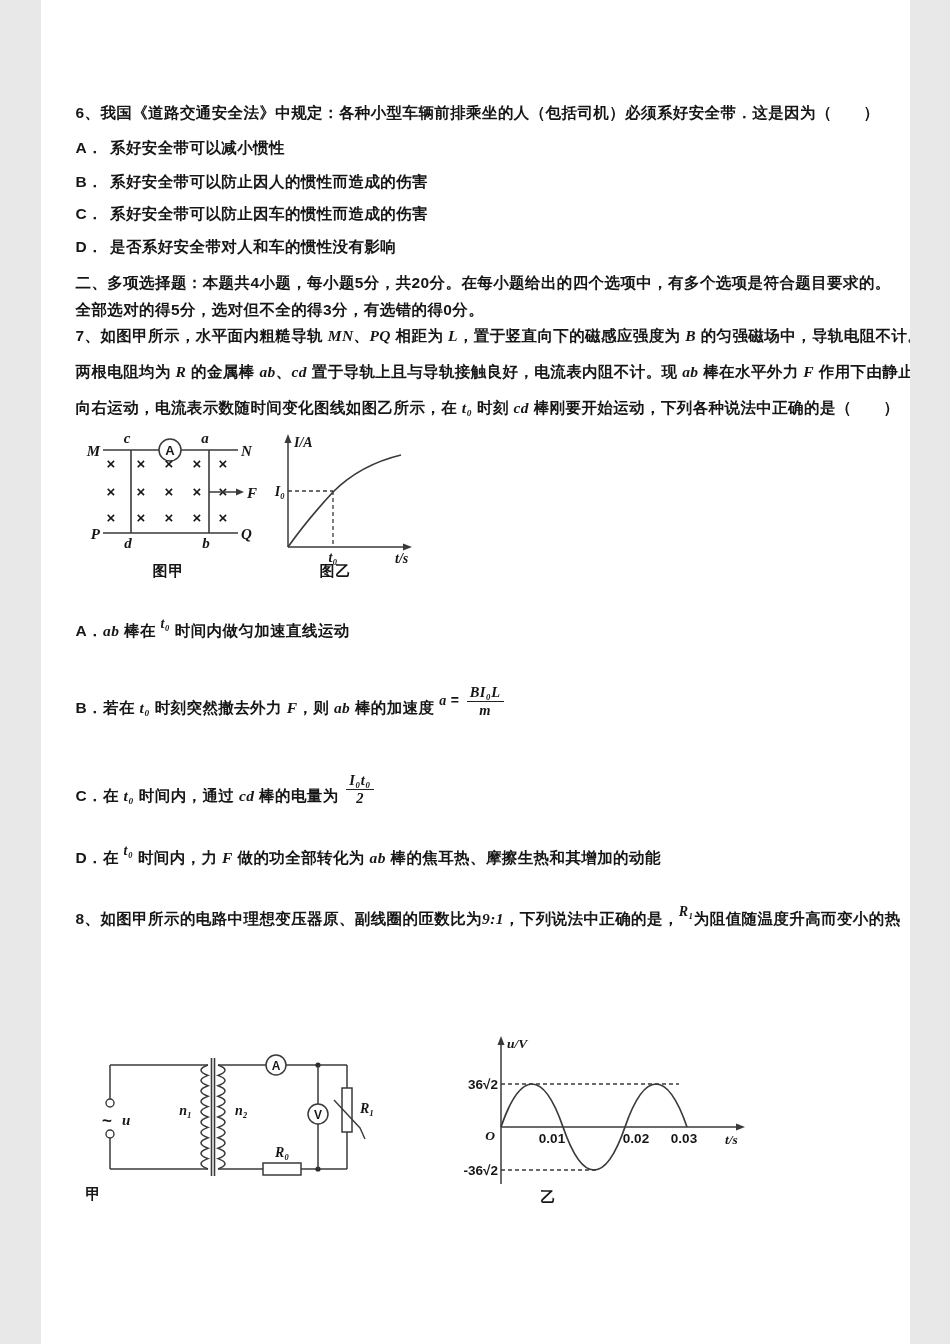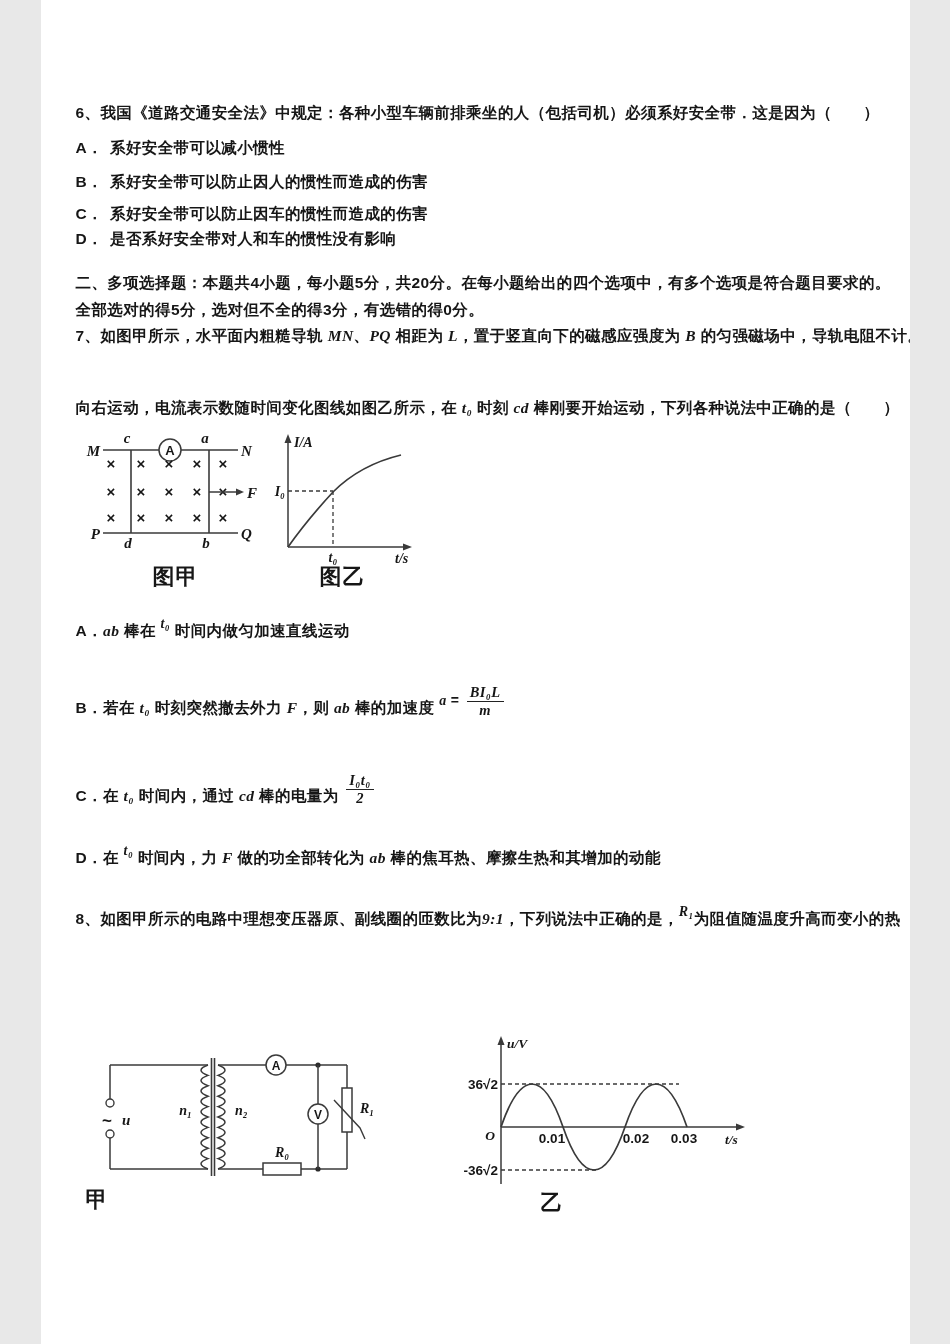--- a/index.html
+++ b/index.html
@@ -8,49 +8,50 @@
         overflow:hidden;}
   .line{position:absolute;left:35px;font-size:15.5px;line-height:21px;white-space:nowrap;letter-spacing:0.4px;}
   .var{font-family:"Liberation Serif","DejaVu Serif",serif;font-style:italic;}
   .raised{position:relative;top:-8px;font-size:14px;}
   .frac{display:inline-flex;flex-direction:column;align-items:center;line-height:1.05;
         vertical-align:middle;position:relative;top:-7px;margin:0 3px;font-size:14.5px;
         font-family:"Liberation Serif","DejaVu Serif",serif;font-style:italic;}
   .frac .num{border-bottom:1.4px solid #222;padding:0 3px 1px;}
   .frac .den{padding-top:1px;}
   .opt-label{margin-right:7px;}
-  .figcap{position:absolute;font-size:22px;letter-spacing:1px;}
+  .figcap{position:absolute;font-size:15px;letter-spacing:1px;}
   svg{position:absolute;overflow:visible;}
   svg text{font-weight:600;fill:#161616;}
   svg .var{font-family:"Liberation Serif","DejaVu Serif",serif;font-style:italic;}
   .stroke{stroke:#3a3a3a;fill:none;}
 </style>
 </head>
 <body>
 
 <div class="page">
 
   <div class="line" style="top:102px">6、我国《道路交通安全法》中规定：各种小型车辆前排乘坐的人（包括司机）必须系好安全带．这是因为（　　）</div>
   <div class="line" style="top:137px">
     <span class="opt-label">A．</span><span>系好安全带可以减小惯性</span>
   </div>
   <div class="line" style="top:203px">
     <span class="opt-label">C．</span><span>系好安全带可以防止因车的惯性而造成的伤害</span>
   </div>
   <div class="line" style="top:171px">
     <span class="opt-label">B．</span><span>系好安全带可以防止因人的惯性而造成的伤害</span>
   </div>
-  <div class="line" style="top:228px">
+  <div class="line" style="top:236px">
     <span class="opt-label">D．</span><span>是否系好安全带对人和车的惯性没有影响</span>
   </div>
 
   <div class="line" style="top:272px">二、多项选择题：本题共4小题，每小题5分，共20分。在每小题给出的四个选项中，有多个选项是符合题目要求的。</div>
   <div class="line" style="top:299px">全部选对的得5分，选对但不全的得3分，有选错的得0分。</div>
 
   <div class="line" style="top:325px"><span>7、如图甲所示，水平面内粗糙导轨 </span><span class="var">MN</span><span>、</span><span class="var">PQ</span><span> 相距为 </span><span class="var">L</span><span>，置于竖直向下的磁感应强度为 </span><span class="var">B</span><span> 的匀强磁场中，导轨电阻不计。</span></div>
+  <div class="line" style="top:361px"><span>两根电阻均为 </span><span class="var">R</span><span> 的金属棒 </span><span class="var">ab</span><span>、</span><span class="var">cd</span><span> 置于导轨上且与导轨接触良好，电流表内阻不计。现 </span><span class="var">ab</span><span> 棒在水平外力 </span><span class="var">F</span><span> 作用下由静止</span></div>
   <div class="line" style="top:397px"><span>向右运动，电流表示数随时间变化图线如图乙所示，在 </span><span class="var">t₀</span><span> 时刻 </span><span class="var">cd</span><span> 棒刚要开始运动，下列各种说法中正确的是（　　）</span></div>
 
   <svg style="left:46px;top:430px" width="175" height="138" viewBox="0 0 175 138">
     <g>
       <line class="stroke" x1="16" y1="20" x2="72" y2="20" stroke-width="1.6"></line>
       <line class="stroke" x1="94" y1="20" x2="151" y2="20" stroke-width="1.6"></line>
       <line class="stroke" x1="16" y1="103" x2="151" y2="103" stroke-width="1.6"></line>
       <line class="stroke" x1="44" y1="20" x2="44" y2="103" stroke-width="1.6"></line>
       <line class="stroke" x1="122" y1="20" x2="122" y2="103" stroke-width="1.6"></line>
     </g>

